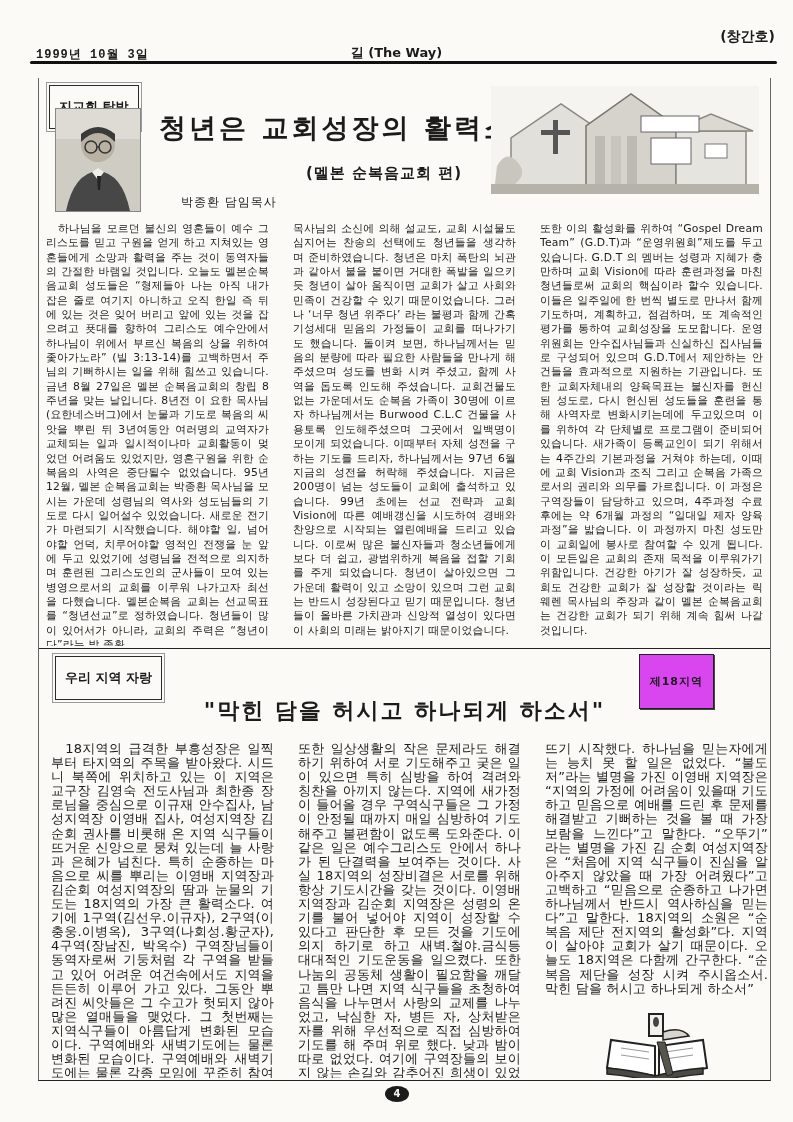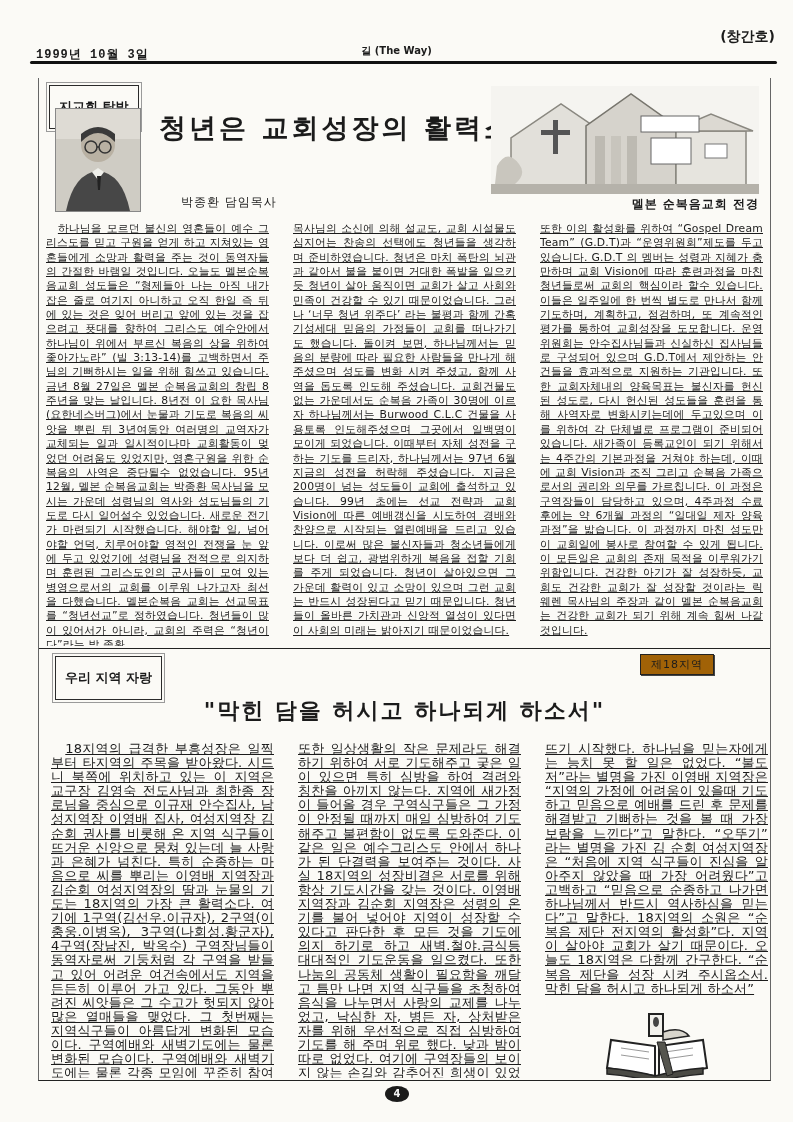--- a/index.html
+++ b/index.html
@@ -2,46 +2,46 @@
 <html><head>
 <meta charset="utf-8">
 <style>
   html,body{margin:0;padding:0;}
   body{width:793px;height:1122px;position:relative;background:#fbfaf6;
        font-family:"DejaVu Sans","Liberation Sans",sans-serif;color:#1b1b1b;
        -webkit-font-smoothing:antialiased;}
   .abs{position:absolute;}
   
   .hdr-date{left:36px;top:46px;font-size:12px;font-weight:bold;letter-spacing:1px;font-family:Liberation Mono, monospace;}
-  .hdr-masthead{left:0;right:0;top:44px;text-align:center;font-size:10px;font-weight:bold;}
+  .hdr-masthead{left:0;right:0;top:44px;text-align:center;font-size:13px;font-weight:bold;}
   .hdr-edition{right:18px;top:28px;font-size:14px;font-weight:bold;}
   .hdr-rule{left:30px;right:16px;top:61px;height:3px;background:#111;border-radius:2px;}
   
   .content{left:38px;top:78px;width:731px;height:1002px;
            border-left:1px solid #666;border-right:1px solid #666;border-bottom:1px solid #222;}
   .label-box{display:inline-block;border:1px solid #2a2a2a;outline:1px solid #9a9a9a;
              outline-offset:2px;padding:12px 9px;font-size:13px;font-weight:bold;background:#fbfaf6;}
   
   .a1-label{left:10px;top:7px;}
   .pastor{left:16px;top:30px;width:84px;height:102px;border:1px solid #888;background:#d9d7d1;overflow:hidden;}
   .a1-headline{left:110px;top:32px;width:375px;text-align:center;font-size:27px;font-weight:bold;letter-spacing:3px;}
   .a1-subtitle{left:200px;top:86px;width:290px;text-align:center;font-size:15px;font-weight:bold;letter-spacing:1px;}
   .a1-byline{left:142px;top:116px;font-size:12px;font-weight:normal;letter-spacing:1px;}
   .church{left:452px;top:8px;width:268px;height:108px;background:#f4f3ef;overflow:hidden;}
   .church-cap{left:452px;top:118px;width:268px;text-align:right;font-size:12px;font-weight:bold;letter-spacing:1px;}
   
-  .cols{display:flex;gap:24px;text-align:justify;text-decoration:underline;}
+  .cols{display:flex;gap:24px;text-align:justify;}
   .cols .col{flex:1;overflow:hidden;}
   .a1-cols{left:7px;top:144px;width:717px;height:424px;font-size:10.8px;line-height:14.35px;letter-spacing:.2px;}
   .p-indent{text-indent:1.1em;}
   
   .divider{left:0;right:0;top:570px;border-top:1px solid #222;}
   .a2-label{left:16px;top:578px;}
-  .a2-badge{right:56px;top:576px;background:#a16207;border:1px solid #222;color:#1c1c1c;
-            font-size:11px;font-weight:normal;padding:2px 10px;letter-spacing:1px;box-shadow:1px 1px 0 #444;}
+  .a2-badge{right:56px;top:576px;background:#d946ef;border:1px solid #222;color:#1c1c1c;
+            font-size:11px;font-weight:bold;padding:19px 10px;letter-spacing:1px;box-shadow:1px 1px 0 #444;}
   .a2-headline{left:0;right:0;top:618px;text-align:center;font-size:22px;font-weight:bold;letter-spacing:2px;}
   .a2-cols{left:12px;top:664px;width:717px;height:336px;font-size:13px;line-height:14.1px;letter-spacing:.2px;}
   .a2-closing{margin-top:8px;text-indent:1.1em;}
   .book-wrap{margin-top:10px;text-align:center;}
   
   .page-oval{left:385px;top:1086px;width:24px;height:16px;background:#1b1b1b;border-radius:50%;
              color:#f5f5f5;font-size:10px;font-weight:bold;text-align:center;line-height:16px;}
 </style>
 </head>
 <body>
@@ -64,20 +64,21 @@
       <circle cx="35" cy="38" r="6" fill="none" stroke="#333" stroke-width="1.5"></circle>
       <circle cx="49" cy="38" r="6" fill="none" stroke="#333" stroke-width="1.5"></circle>
       <line x1="41" y1="38" x2="43" y2="38" stroke="#333" stroke-width="1.5"></line>
       <path d="M10 102 q8 -38 32 -40 q24 2 32 40 z" fill="#474747"></path>
       <path d="M36 63 l6 8 l6 -8 l-6 -4 z" fill="#efefea"></path>
       <path d="M41 67 l1 14 l2 0 l1 -14 z" fill="#222"></path>
     </svg>
   </div>
 
   <div class="abs a1-headline">청년은 교회성장의 활력소</div>
+  <div class="abs a1-subtitle">(멜본 순복음교회 편)</div>
   <div class="abs a1-byline">박종환 담임목사</div>
 
   <div class="abs church">
     <svg width="268" height="108" viewBox="0 0 268 108">
       <rect x="0" y="0" width="268" height="108" fill="#f5f4f0"></rect>
       <polygon points="20,100 20,52 70,18 120,52 120,100" fill="#e2e0da" stroke="#8a8880" stroke-width="1.5"></polygon>
       <polygon points="95,100 95,40 140,8 185,40 185,100" fill="#d6d3cc" stroke="#77756d" stroke-width="1.5"></polygon>
       <rect x="185" y="45" width="70" height="55" fill="#e6e4de" stroke="#8a8880" stroke-width="1.5"></rect>
       <polygon points="180,45 220,28 262,45" fill="#dcd9d2" stroke="#8a8880" stroke-width="1.5"></polygon>
       <rect x="62" y="34" width="5" height="34" fill="#555"></rect>
@@ -85,21 +86,20 @@
       <rect x="104" y="50" width="10" height="50" fill="#bdbab2"></rect>
       <rect x="120" y="50" width="10" height="50" fill="#c8c5bd"></rect>
       <rect x="136" y="50" width="10" height="50" fill="#bdbab2"></rect>
       <rect x="150" y="30" width="58" height="16" fill="#fff" stroke="#666" stroke-width="1"></rect>
       <rect x="160" y="52" width="40" height="26" fill="#fff" stroke="#666" stroke-width="1"></rect>
       <rect x="214" y="58" width="22" height="14" fill="#fff" stroke="#777" stroke-width="1"></rect>
       <rect x="0" y="98" width="268" height="10" fill="#b5b2aa"></rect>
       <path d="M6 80 q10 -18 22 -2 q8 10 -4 20 l-20 0 z" fill="#c9c6be"></path>
     </svg>
   </div>
-  <div class="abs church-cap">멜본 순복음교회 전경</div>
 
   <div class="abs cols a1-cols">
     <div class="col p-indent">하나님을 모르던 불신의 영혼들이 예수 그리스도를 믿고 구원을 얻게 하고 지쳐있는 영혼들에게 소망과 활력을 주는 것이 동역자들의 간절한 바램일 것입니다. 오늘도 멜본순복음교회 성도들은 “형제들아 나는 아직 내가 잡은 줄로 여기지 아니하고 오직 한일 즉 뒤에 있는 것은 잊어 버리고 앞에 있는 것을 잡으려고 푯대를 향하여 그리스도 예수안에서 하나님이 위에서 부르신 복음의 상을 위하여 좇아가노라” (빌 3:13-14)를 고백하면서 주님의 기뻐하시는 일을 위해 힘쓰고 있습니다. 금년 8월 27일은 멜본 순복음교회의 창립 8주년을 맞는 날입니다.  8년전 이 요한 목사님 (요한네스버그)에서 눈물과 기도로 복음의 씨앗을 뿌린 뒤 3년여동안 여러명의 교역자가 교체되는 일과 일시적이나마 교회활동이 멎었던 어려움도 있었지만, 영혼구원을 위한 순복음의 사역은 중단될수 없었습니다. 95년 12월, 멜본 순복음교회는 박종환 목사님을 모시는 가운데 성령님의 역사와 성도님들의 기도로 다시 일어설수 있었습니다. 새로운 전기가 마련되기 시작했습니다. 해야할 일, 넘어야할 언덕, 치루어야할 영적인 전쟁을 눈 앞에 두고 있었기에 성령님을 전적으로 의지하며 훈련된 그리스도인의 군사들이 모여 있는 병영으로서의 교회를 이루워 나가고자 최선을 다했습니다. 멜본순복음 교회는 선교목표를 “청년선교”로 정하였습니다. 청년들이 많이 있어서가 아니라, 교회의 주력은 “청년이다”라는 박 종환</div>
     <div class="col">목사님의 소신에 의해 설교도, 교회 시설물도 심지어는 찬송의 선택에도 청년들을 생각하며 준비하였습니다.  청년은 마치 폭탄의 뇌관과 같아서 불을 붙이면 거대한 폭발을 일으키듯 청년이 살아 움직이면 교회가 살고 사회와 민족이 건강할 수 있기 때문이었습니다. 그러나 ‘너무 청년 위주다’ 라는 불평과 함께 간혹 기성세대 믿음의 가정들이 교회를 떠나가기도 했습니다.  돌이켜 보면, 하나님께서는 믿음의 분량에 따라 필요한 사람들을 만나게 해주셨으며 성도를 변화 시켜 주셨고, 함께 사역을 돕도록 인도해 주셨습니다.  교회건물도 없는 가운데서도 순복음 가족이 30명에 이르자 하나님께서는 Burwood C.L.C 건물을 사용토록 인도해주셨으며 그곳에서 일백명이 모이게 되었습니다.  이때부터 자체 성전을 구하는 기도를 드리자, 하나님께서는 97년 6월 지금의 성전을 허락해 주셨습니다. 지금은 200명이 넘는 성도들이 교회에 출석하고 있습니다. 99년 초에는 선교 전략과 교회 Vision에 따른 예배갱신을 시도하여 경배와 찬양으로 시작되는 열린예배을 드리고 있습니다.  이로써 많은 불신자들과 청소년들에게 보다 더 쉽고, 광범위하게 복음을 접할 기회를 주게 되었습니다. 청년이 살아있으면 그 가운데 활력이 있고 소망이 있으며 그런 교회는 반드시 성장된다고 믿기 때문입니다. 청년들이 올바른 가치관과 신앙적 열성이 있다면 이 사회의 미래는 밝아지기 때문이었습니다.</div>
     <div class="col">또한 이의 활성화를 위하여 “Gospel Dream Team” (G.D.T)과 “운영위원회”제도를 두고 있습니다. G.D.T 의 멤버는 성령과 지혜가 충만하며 교회 Vision에 따라 훈련과정을 마친 청년들로써 교회의 핵심이라 할수 있습니다.  이들은 일주일에 한 번씩 별도로 만나서 함께 기도하며, 계획하고, 점검하며, 또 계속적인 평가를 통하여 교회성장을 도모합니다. 운영위원회는 안수집사님들과 신실하신 집사님들로 구성되어 있으며 G.D.T에서 제안하는 안건들을 효과적으로 지원하는 기관입니다. 또한 교회자체내의 양육목표는 불신자를 헌신된 성도로, 다시 헌신된 성도들을 훈련을 통해 사역자로 변화시키는데에 두고있으며 이를 위하여 각 단체별로 프로그램이 준비되어 있습니다. 새가족이 등록교인이 되기 위해서는 4주간의 기본과정을 거쳐야 하는데, 이때에 교회 Vision과 조직 그리고 순복음 가족으로서의 권리와 의무를 가르칩니다. 이 과정은 구역장들이 담당하고 있으며, 4주과정 수료후에는 약 6개월 과정의 “일대일 제자 양육 과정”을 밟습니다. 이 과정까지 마친 성도만이 교회일에 봉사로 참여할 수 있게 됩니다. 이 모든일은 교회의 존재 목적을 이루워가기 위함입니다. 건강한 아기가 잘 성장하듯, 교회도 건강한 교회가 잘 성장할 것이라는 릭 웨렌 목사님의 주장과 같이 멜본 순복음교회는 건강한 교회가 되기 위해 계속 힘써 나갈 것입니다.</div>
   </div>
 
   <div class="abs divider"></div>
   <div class="abs a2-label label-box">우리 지역 자랑</div>
   <div class="abs a2-badge">제18지역</div>

